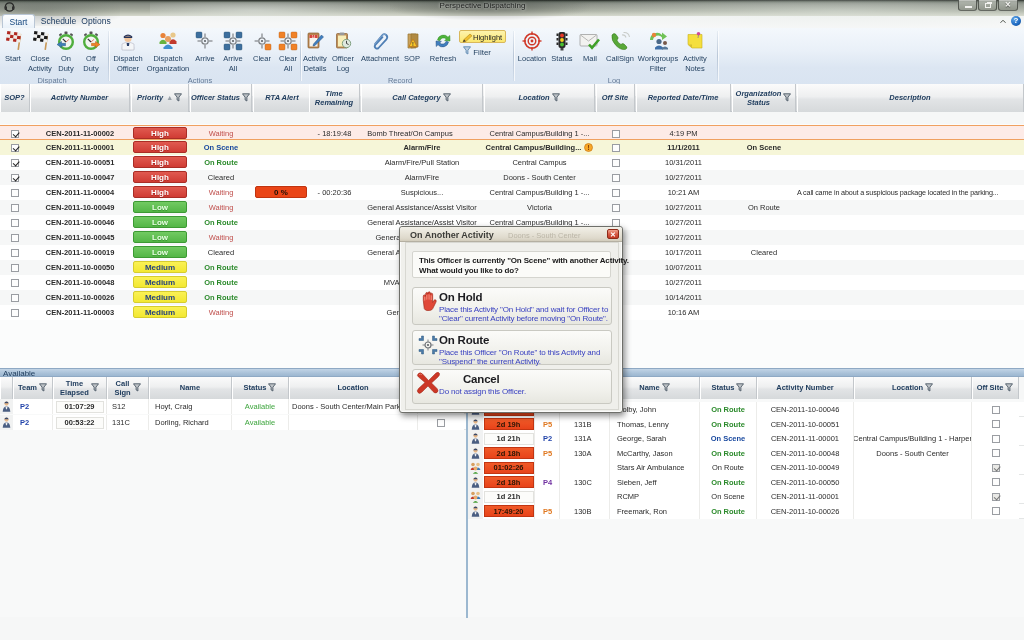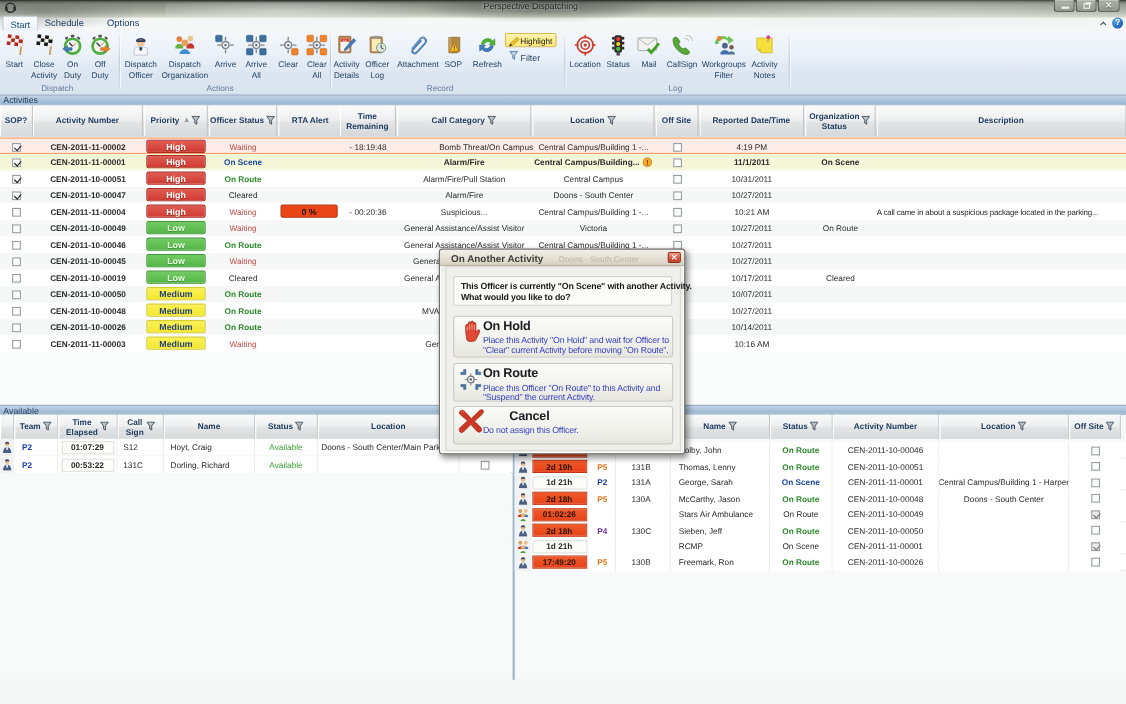--- a/index.html
+++ b/index.html
@@ -35,21 +35,21 @@
 #hlbtn{position:absolute;left:459px;top:2px;width:47px;height:13px;background:linear-gradient(180deg,#fdf3ae,#fbe76f);border:1px solid #d9b85c;border-radius:2px;font-size:7.5px;color:#222;}
 #hlbtn svg{position:absolute;left:2px;top:2px;}
 #hlbtn b{position:absolute;left:13px;top:2px;font-weight:normal;}
 #fltbtn{position:absolute;left:463px;top:18px;width:60px;height:13px;font-size:8px;color:#1e3c5c;}
 
 .panelbar{background:linear-gradient(180deg,#c2d4e6,#a9c1d8 60%,#9db7d1);border-top:1px solid #8fa9c4;border-bottom:1px solid #8fa9c4;font-size:9px;color:#1c3a5a;}
 #actbar{left:0;top:86px;width:1024px;height:10px;padding:0 0 0 3px;line-height:10px;font-size:8px;}
 
 .ghead{background:linear-gradient(180deg,#fcfcfc 0%,#ededee 45%,#e0e2e4 46%,#d4d7da 100%);}
 .hcell{position:absolute;display:flex;align-items:center;justify-content:center;text-align:center;font-size:7.5px;white-space:nowrap;font-weight:bold;color:#203d5e;line-height:9.5px;background:linear-gradient(180deg,#fbfbfb 0%,#eeeff0 45%,#e2e4e6 55%,#d6d9db 100%);border-right:1px solid #c3c7cb;box-shadow:inset 1px 0 0 #ffffff;}
-#ghead1{left:0;top:96px;width:1024px;height:28px;border-bottom:1px solid #bfc4c9;}
+#ghead1{left:0;top:84px;width:1024px;height:28px;border-bottom:1px solid #bfc4c9;font-style:italic;}
 
 .grow{position:absolute;left:0;width:1024px;height:15px;}
 .gcell{position:absolute;top:0;height:15px;font-size:7.5px;color:#2b2b2b;display:flex;align-items:center;justify-content:center;text-align:center;overflow:hidden;white-space:nowrap;}
 .left{justify-content:flex-start;text-align:left;}
 .pbox{position:absolute;top:1px;height:12px;border-radius:2px;font-size:8px;font-weight:bold;display:flex;align-items:center;justify-content:center;}
 .phigh{background:linear-gradient(180deg,#e05a50,#d03c34);border:1px solid #aa2d26;color:#fff;text-shadow:0 1px 1px rgba(120,0,0,.5);}
 .plow{background:linear-gradient(180deg,#72ca62,#54b647);border:1px solid #3d9a33;color:#eaffe4;text-shadow:0 1px 1px rgba(0,90,0,.4);}
 .pmed{background:linear-gradient(180deg,#faf155,#f3e832);border:1px solid #d6cd2e;color:#26437e;}
 .chk{width:8px;height:8px;border:1px solid #9a9da2;background:#fdfdfd;position:relative;display:inline-block;}
 .chk.on:before{content:"";position:absolute;left:1px;top:1.5px;width:5px;height:2.5px;border-left:1.5px solid #222;border-bottom:1.5px solid #222;transform:rotate(-48deg);}
@@ -108,21 +108,21 @@
           <i style="position:absolute;left:8px;top:2px;width:5px;height:2px;background:#f2f2ef;"></i>
         </div>
 <div class="wb" style="left:40px;width:20px">
           <span>✕</span>
         </div>
 </div>
     </div>
 <div id="tabrow" class="abs">
 <div class="tab" id="tab-start">Start</div>
 <div class="tab" style="left:36px;width:45px;">Schedule</div>
-<div class="tab" style="left:92px;width:40px;">Options</div>
+<div class="tab" style="left:76px;width:40px;">Options</div>
 <svg class="ribchev" viewBox="0 0 12 8">
         <path d="M2 6 L6 2 L10 6" fill="none" stroke="#4a4f48" stroke-width="1.6"></path>
       </svg>
 <div class="helpbtn">?</div>
 </div>
 <div id="ribbon" class="abs">
 <div class="rsep" style="left:108px"></div>
 <div class="rsep" style="left:300px"></div>
 <div class="rsep" style="left:513px"></div>
 <div class="rsep" style="left:717px"></div>
@@ -443,21 +443,21 @@
       </div>
 </div>
 <div class="grow" style="top:125px;background:#fdebe7;border-top:1px solid #f0a060;border-bottom:1px solid #f0a060;height:15px;">
 <div class="gcell" style="left:0;width:30px">
         <span class="chk on"></span>
       </div>
 <div class="gcell" style="left:30px;width:100px;font-weight:bold;">CEN-2011-11-00002</div>
 <div class="pbox phigh" style="left:133px;width:54px;">High</div>
 <div class="gcell waiting" style="left:190px;width:62px;">Waiting</div>
 <div class="gcell" style="left:309px;width:51px;">- 18:19:48</div>
-<div class="gcell" style="left:381px;width:122px;">Bomb Threat/On Campus</div>
+<div class="gcell" style="left:349px;width:122px;">Bomb Threat/On Campus</div>
 <div class="gcell" style="left:484px;width:111px;">Central Campus/Building 1 -...</div>
 <div class="gcell" style="left:596px;width:39px">
         <span class="chk"></span>
       </div>
 <div class="gcell" style="left:636px;width:95px;">4:19 PM</div>
 </div>
 <div class="grow" style="top:140px;background:#f6f6d8;">
 <div class="gcell" style="left:0;width:30px">
         <span class="chk on"></span>
       </div>

